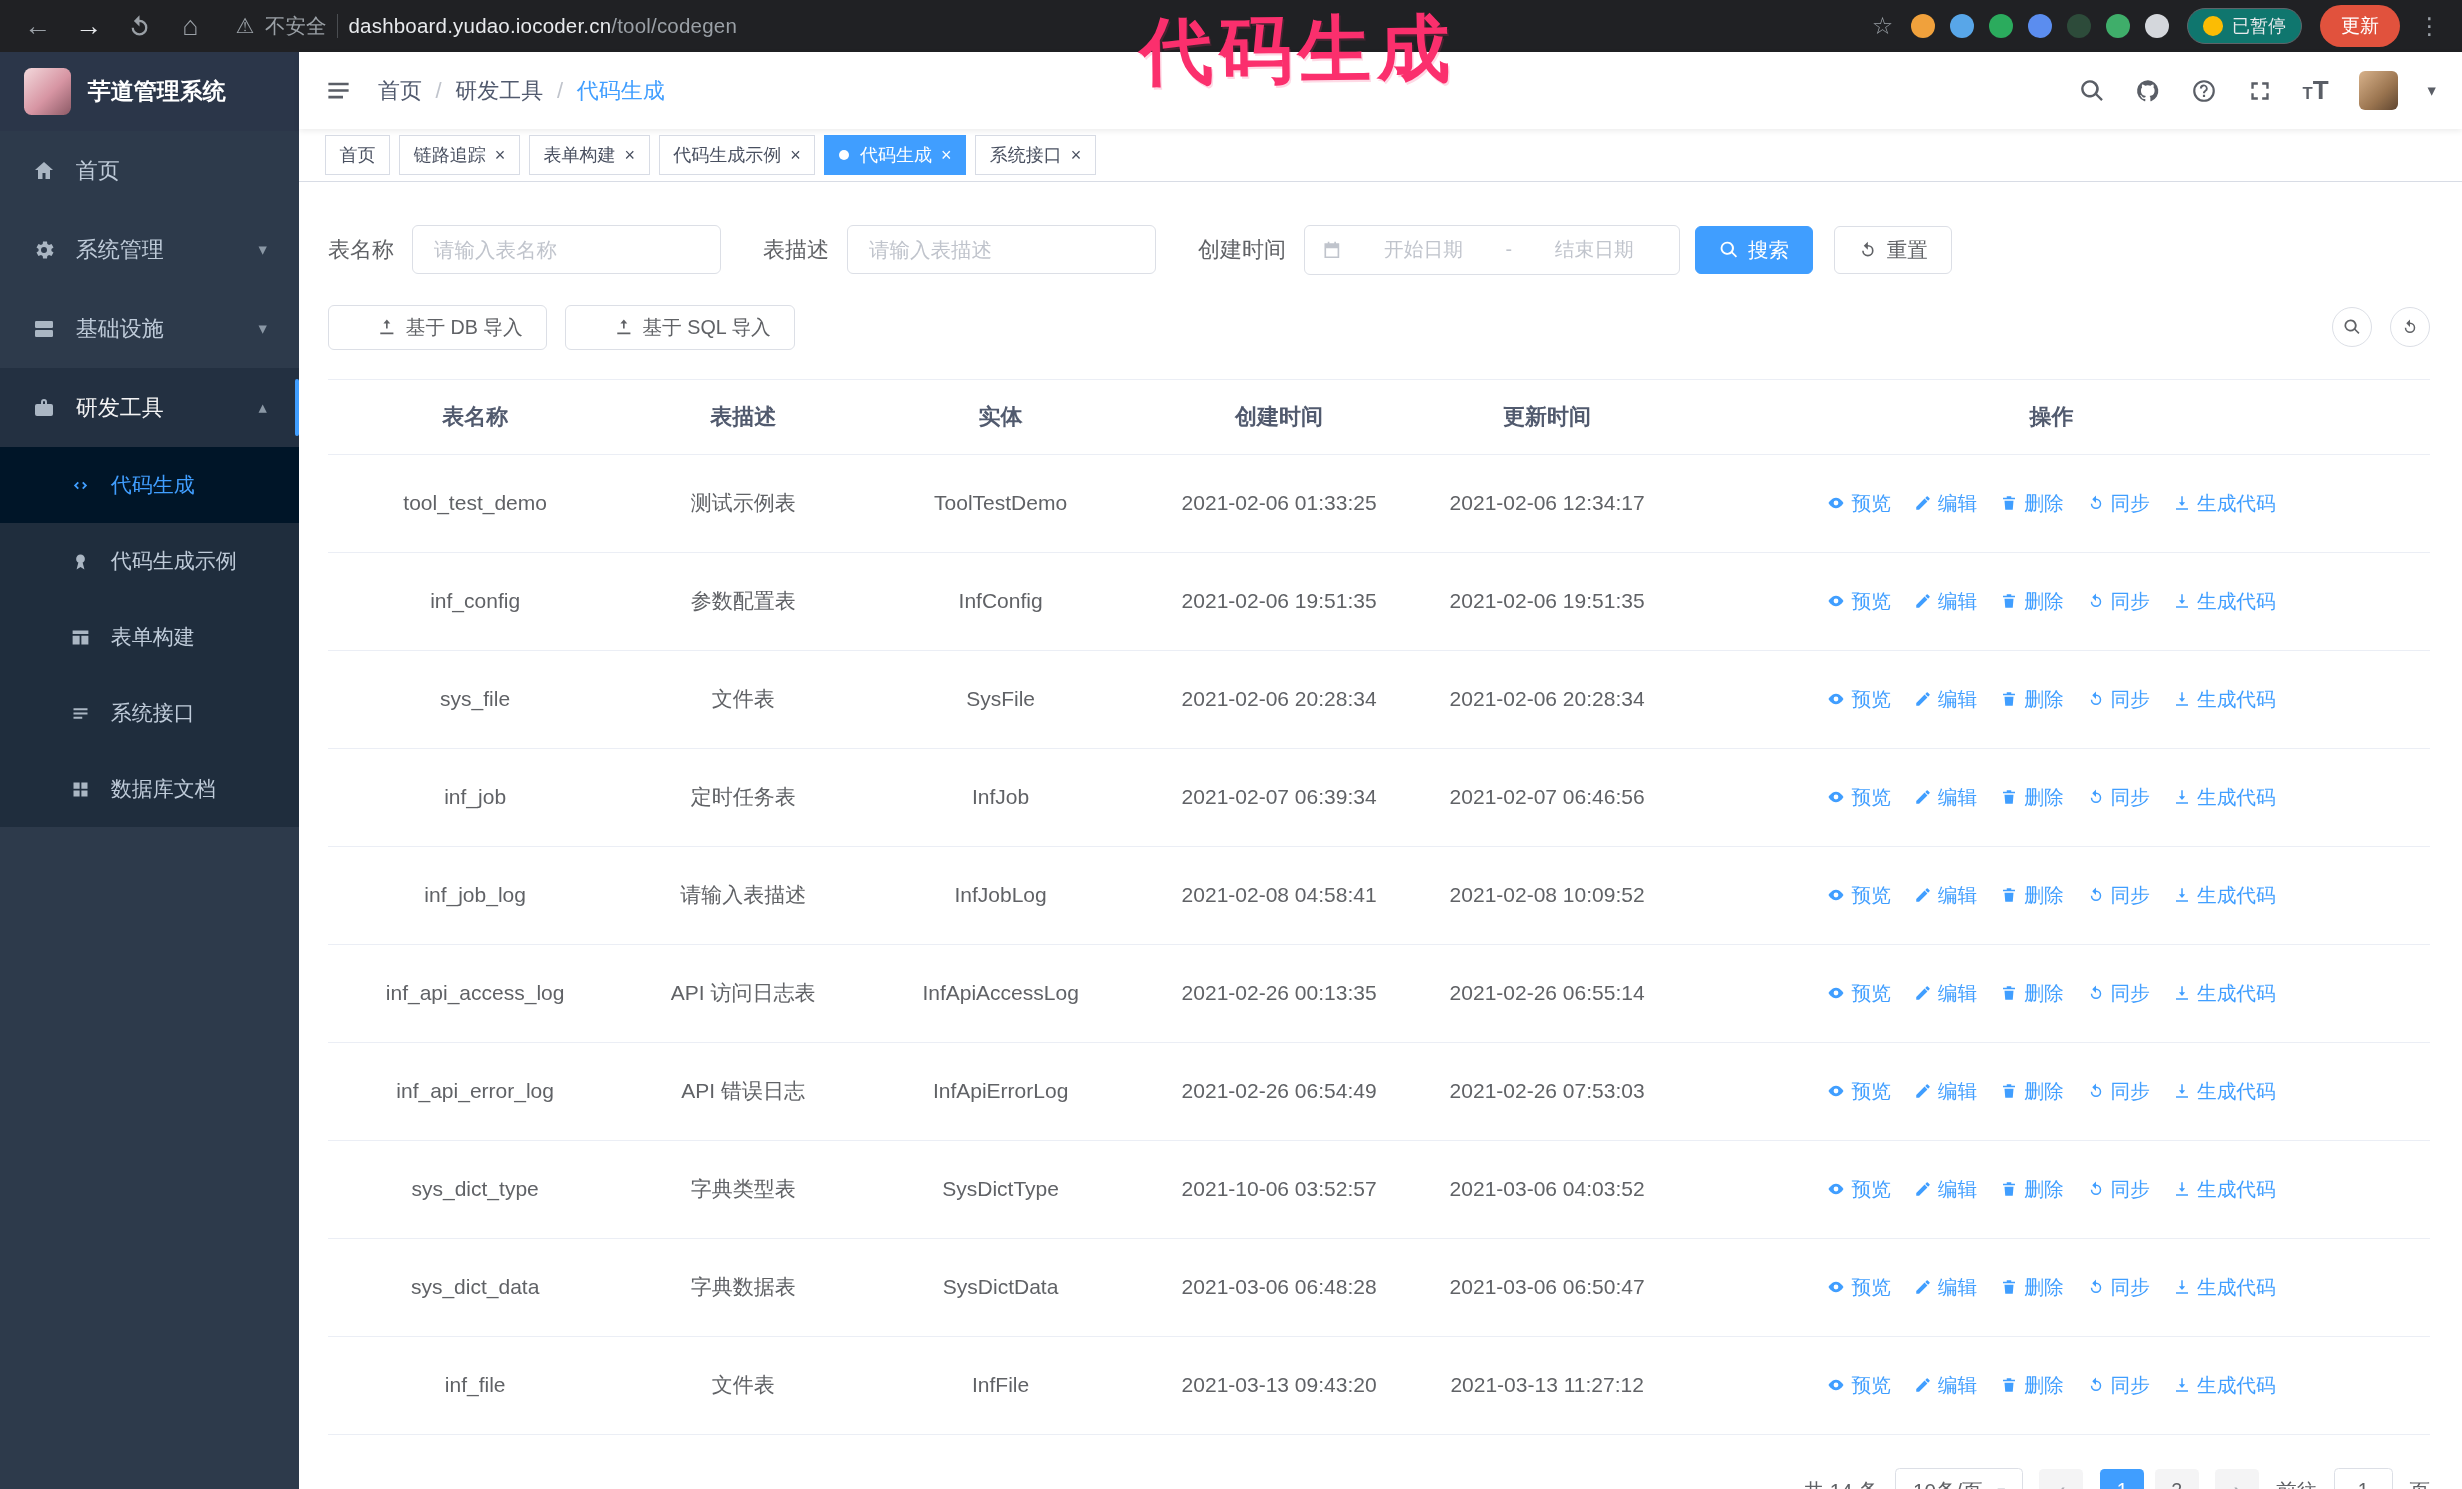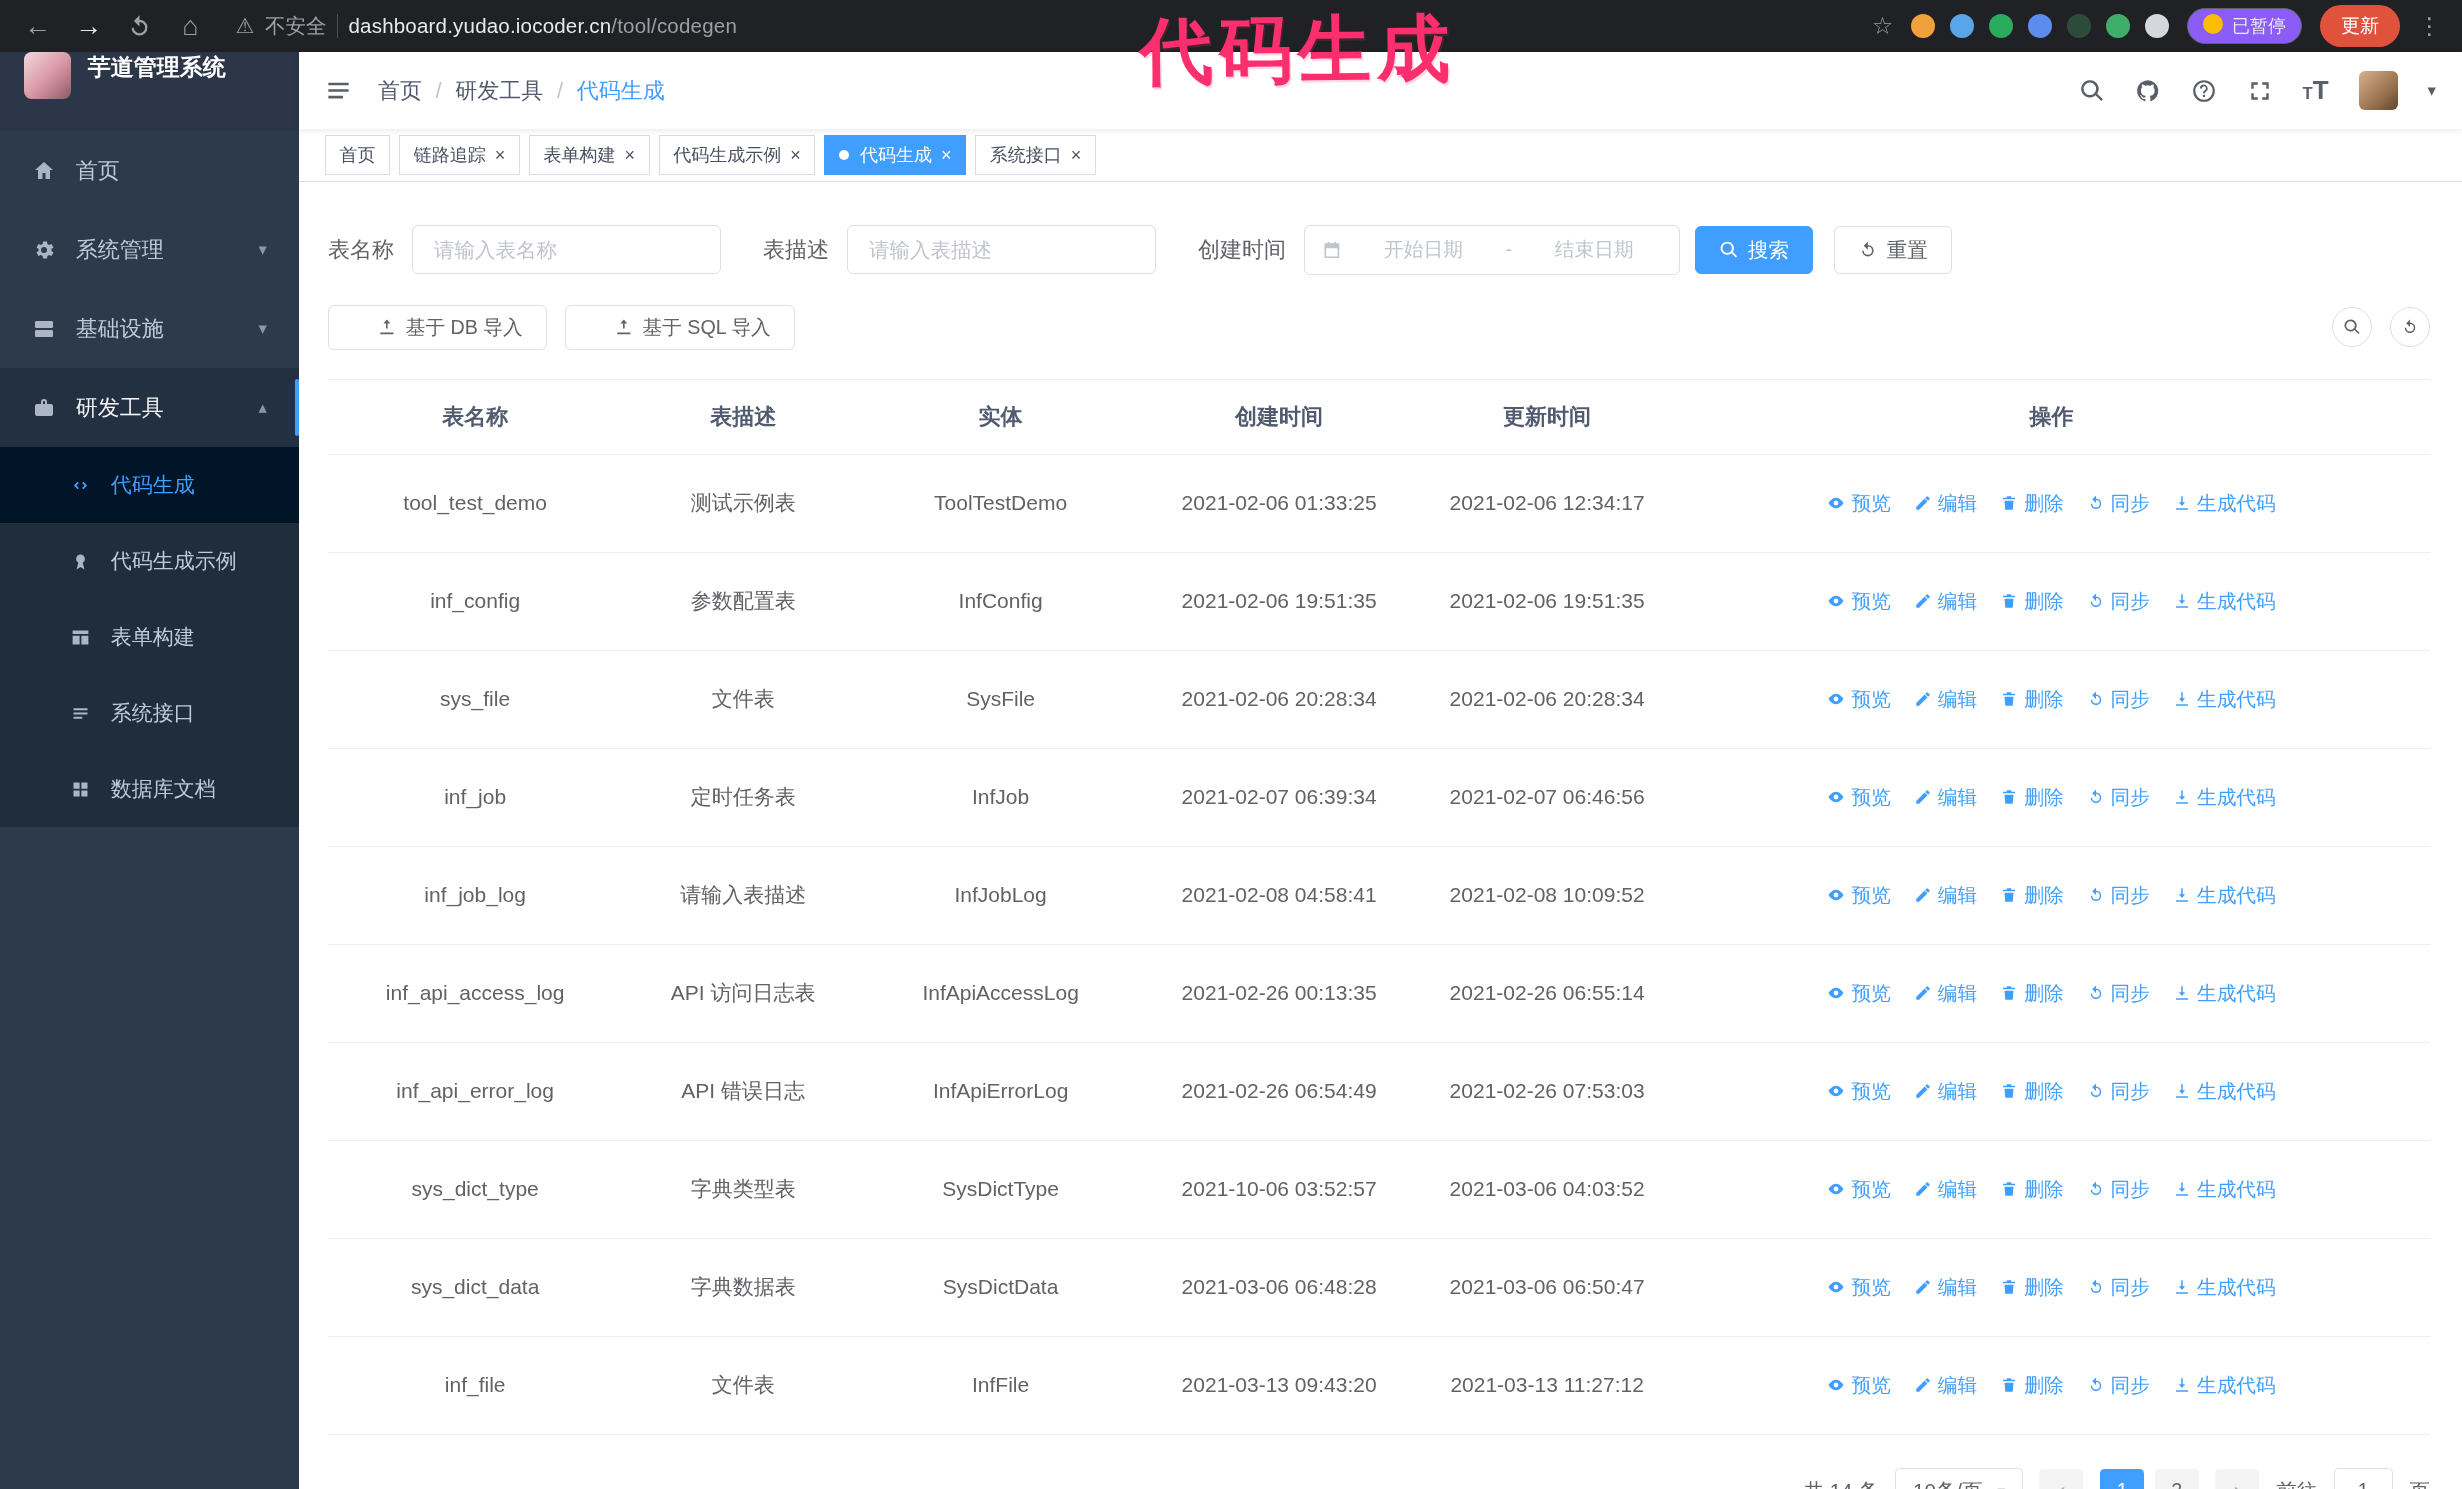--- a/index.html
+++ b/index.html
@@ -13,31 +13,31 @@
   .nav-ic.fwd{color:#e8eaed;}
   .sec-wrap{display:flex;align-items:center;gap:10.6px;margin-left:10.6px;}
   .warn-ic{color:#9aa0a6;font-size:21px;}
   .sec-label{color:#9aa0a6;font-size:20.5px;}
   .divider{width:0.8px;height:24px;background:#4a4d51;}
   .url{font-size:20.5px;color:#e8eaed;letter-spacing:0.2px;}
   .url .path{color:#9aa0a6;}
   .chrome-right{margin-left:auto;display:flex;align-items:center;gap:18px;}
   .star{color:#9aa0a6;font-size:24px;}
   .ext{width:24px;height:24px;border-radius:50%;}
-  .paused-badge{display:flex;gap:9px;background:#8b5cf6;border:0.8px solid #5f6368;border-radius:21px;padding:5.3px 15px;color:#e8eaed;font-size:18px;}
+  .paused-badge{display:flex;align-items:center;gap:9px;background:#0f766e;border:0.8px solid #5f6368;border-radius:21px;padding:5.3px 15px;color:#e8eaed;font-size:18px;}
   .paused-badge .dot{width:19.7px;height:19.7px;border-radius:50%;background:#fbbc04;}
   .update-btn{background:#e1523d;color:#fff;font-size:19px;padding:8.3px 21px;border-radius:23px;}
   .kebab{color:#9aa0a6;font-size:23px;}
 
   
   .annotation{position:absolute;left:1140px;top:1.5px;z-index:99;color:#fb2f6d;font-size:73px;font-weight:700;letter-spacing:6px;transform:rotate(-.6deg);text-shadow:1.5px 2.3px 0 rgba(251,47,109,.18);}
 
   
   .sidebar{position:absolute;left:0;top:52px;bottom:0;width:299px;background:#2d3a4b;color:#bfcbd9;}
-  .logo-row{height:79px;display:flex;align-items:flex-start;gap:16.7px;padding:0 24px;background:#2b3649;}
+  .logo-row{height:79px;display:flex;align-items:center;gap:16.7px;padding:0 24px;background:#2b3649;}
   .logo-img{width:47px;height:47px;border-radius:7.6px;background:linear-gradient(135deg,#f3d9dc 0%,#d795a3 55%,#8c5a66 100%);flex:none;}
   .logo-title{color:#fff;font-size:23px;font-weight:600;white-space:nowrap;}
   .menu-item{height:79px;display:flex;align-items:center;gap:19.7px;padding:0 32px;font-size:22px;cursor:pointer;position:relative;}
   .menu-item .icon{font-size:24px;color:#aab6c3;}
   .menu-item .arrow{margin-left:auto;font-size:16.7px;color:#8a97a5;}
   .menu-item.expanded{background:#233041;color:#f4f4f5;}
   .menu-item.expanded::after{content:"";position:absolute;right:0;top:10.6px;bottom:10.6px;width:3.8px;background:#409eff;border-radius:2.3px;}
   .submenu{background:#1f2d3d;}
   .submenu .menu-item{height:76px;padding-left:70px;font-size:21px;}
   .submenu .menu-item .icon{font-size:21px;}

